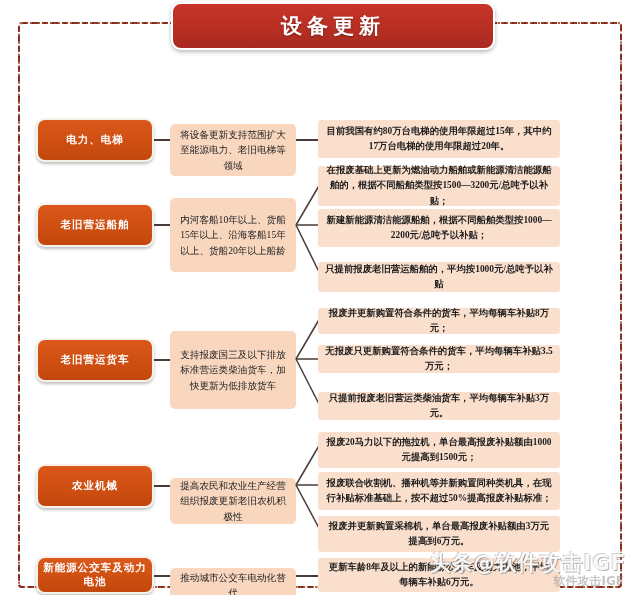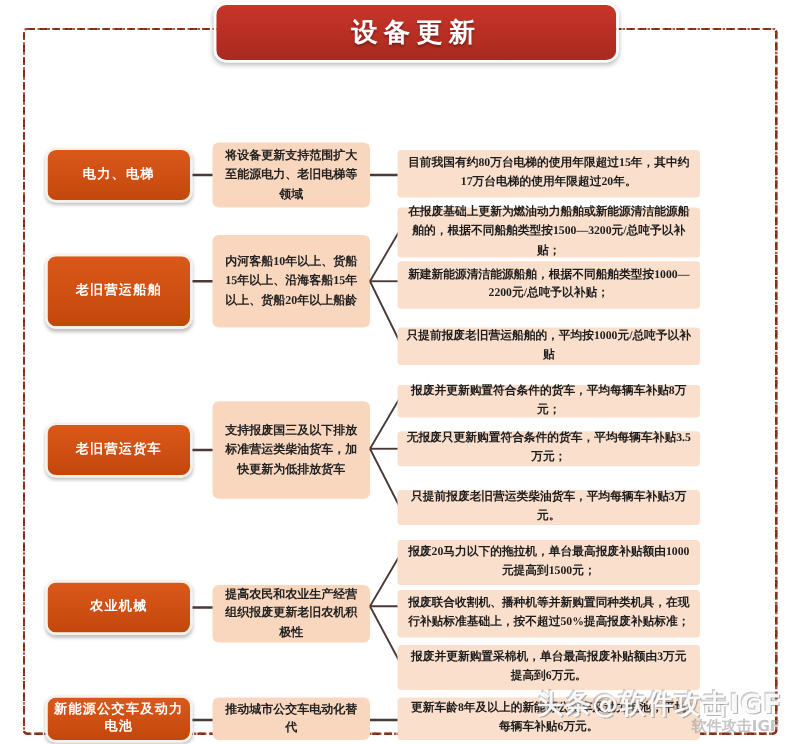--- a/index.html
+++ b/index.html
@@ -115,27 +115,28 @@
 
   .mid-box {
     position: absolute;
     left: 170px;
     width: 126px;
     background: #f9d7bf;
     border-radius: 5px;
     box-sizing: border-box;
     color: #222;
     font-size: 9.6px;
-    font-weight: bold;
+    font-weight: normal;
     line-height: 1.6;
     display: flex;
     align-items: center;
     justify-content: center;
     text-align: center;
     padding: 5px 6px;
+    margin-top: 10px;
   }
 
   .det-box {
     position: absolute;
     left: 318px;
     width: 242px;
     background: #fadfcd;
     border-radius: 3px;
     box-sizing: border-box;
     color: #1d1d1d;
@@ -214,21 +215,21 @@
 
   <div class="row">
     <div class="cat-box" style="top:118px; height:44px;">电力、电梯</div>
     <div class="conn" style="left:154px; top:139px; width:18px;"></div>
     <div class="mid-box" style="top:114px; height:52px;">将设备更新支持范围扩大至能源电力、老旧电梯等领域</div>
     <div class="conn" style="left:296px; top:139px; width:24px;"></div>
     <div class="det-box" style="top:120px; height:38px;">目前我国有约80万台电梯的使用年限超过15年，其中约17万台电梯的使用年限超过20年。</div>
   </div>
 
   <div class="row">
-    <div class="cat-box" style="top:203px; height:60px;">老旧营运船舶</div>
+    <div class="cat-box" style="top:203px; height:44px;">老旧营运船舶</div>
     <div class="conn" style="left:154px; top:224px; width:18px;"></div>
     <div class="mid-box" style="top:188px; height:74px;">内河客船10年以上、货船15年以上、沿海客船15年以上、货船20年以上船龄</div>
 
     <svg class="fan" style="left:296px; top:178px;" width="26" height="116" viewBox="0 0 26 116">
       <line x1="0" y1="47" x2="24" y2="6"></line>
       <line x1="0" y1="47" x2="24" y2="47"></line>
       <line x1="0" y1="47" x2="24" y2="96"></line>
     </svg>
 
     <div class="det-box" style="top:166px; height:40px;">在报废基础上更新为燃油动力船舶或新能源清洁能源船舶的，根据不同船舶类型按1500—3200元/总吨予以补贴；</div>

